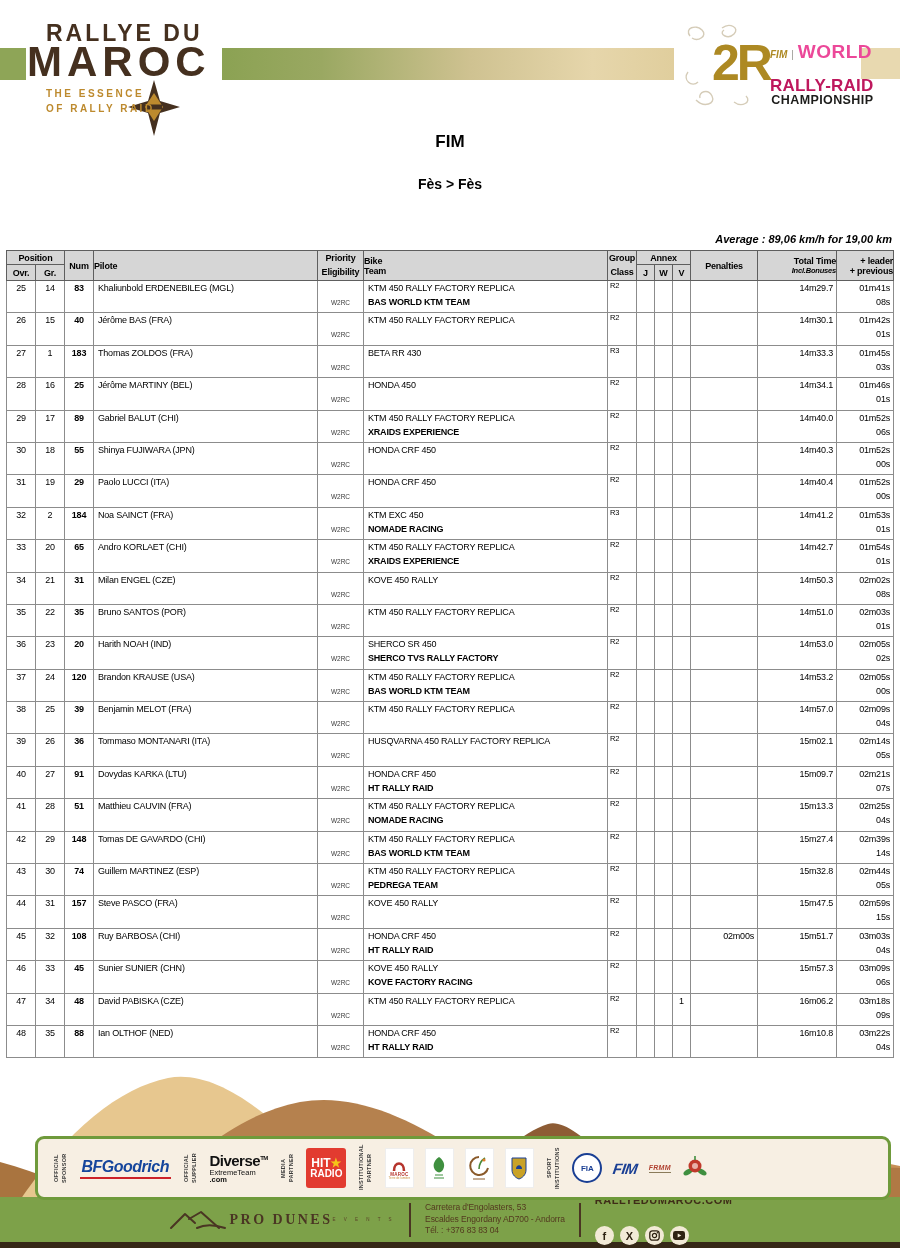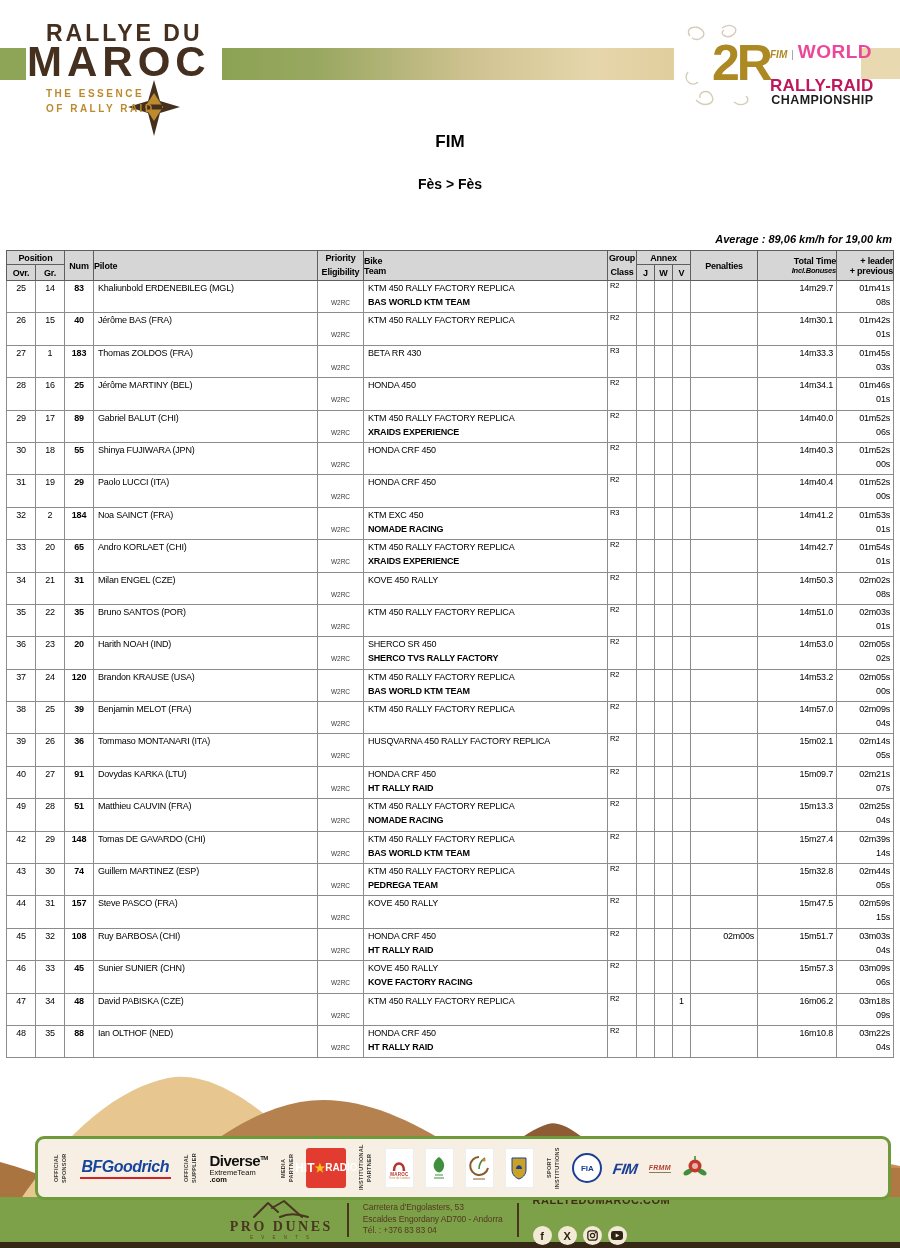--- a/index.html
+++ b/index.html
@@ -66,37 +66,37 @@
   .vlabel{writing-mode:vertical-rl;transform:rotate(180deg);font-size:5.5px;font-weight:700;color:#3a3a3a;
     letter-spacing:0.3px;line-height:1.5;white-space:pre-line;text-align:center;height:44px;}
   .bfg{font-style:italic;font-weight:800;font-size:16px;color:#15459c;border-bottom:2.5px solid #cc2229;
     padding:0 2px 1px 2px;letter-spacing:-0.5px;}
   .diverse{line-height:1;color:#111;}
   .dv1{font-weight:800;font-size:15px;letter-spacing:-0.5px;}
   .dv1 sup{font-size:6px;}
   .dv2{font-size:7.5px;font-weight:400;margin-top:1px;}
   .dv3{font-size:7.5px;font-weight:700;}
   .hit{width:40px;height:40px;background:#e23b30;border-radius:3px;color:#fff;font-weight:800;
-    display:flex;flex-direction:row;align-items:center;justify-content:center;line-height:1;}
+    display:flex;flex-direction:column;align-items:center;justify-content:center;line-height:1;}
   .hit .h1x{font-size:12px;}
   .hit .h1x .st{color:#f5c518;}
   .hit .h2x{font-size:10px;}
   .instbox{width:27px;height:38px;background:#fff;border:1px solid #eee;display:flex;flex-direction:column;
     align-items:center;justify-content:center;line-height:1;}
   .maroc-t1{font-size:4.5px;font-weight:800;color:#b5342c;margin-top:1px;letter-spacing:0.2px;}
   .maroc-t2{font-size:3px;color:#c98f3f;}
   .fia{width:26px;height:26px;border-radius:50%;border:2.5px solid #1a3f94;display:flex;align-items:center;
     justify-content:center;font-weight:800;font-size:8px;color:#1a3f94;background:#fff;}
   .fim-w{font-style:italic;font-weight:900;font-size:15px;color:#1a3f94;letter-spacing:-0.5px;transform:skewX(-8deg);}
   .frmm{font-weight:800;font-style:italic;font-size:7px;color:#b04030;border-bottom:1.5px solid #8a7b5a;padding-bottom:1px;letter-spacing:0.3px;}
 
   
   .botbar{position:absolute;left:0;top:1197px;width:900px;height:45px;background:#7da149;display:flex;
     align-items:center;justify-content:center;gap:14px;z-index:2;}
-  .pd{display:flex;flex-direction:column;align-items:center;color:#4a3523;line-height:1;}
+  .pd{display:flex;flex-direction:row;align-items:center;color:#4a3523;line-height:1;}
   .pd-name{font-family:"Liberation Serif", serif;font-weight:700;font-size:14px;letter-spacing:2.5px;margin-top:1px;}
   .pd-sub{font-size:4.5px;letter-spacing:3.5px;margin-top:2px;color:#5a4428;}
   .vdiv{width:2px;height:34px;background:#4a3523;}
   .addr{font-size:8.5px;color:#53391f;line-height:1.35;letter-spacing:-0.1px;}
   .webcol{display:flex;flex-direction:column;gap:20px;}
   .web{font-size:11px;font-weight:800;color:#3f2d18;letter-spacing:0.5px;}
   .socials{display:flex;gap:6px;}
   .sicon{width:19px;height:19px;border-radius:50%;background:#f2ead6;display:flex;align-items:center;
     justify-content:center;color:#2e2212;font-weight:800;font-size:11px;}
   .darkstrip{position:absolute;left:0;top:1242px;width:900px;height:6px;background:#362817;}
@@ -900,21 +900,21 @@
           <td>
             <div class="l1 rt2">15m09.7</div>
           </td>
           <td>
             <div class="l1 rt2">02m21s</div>
             <div class="l2 rt2">07s</div>
           </td>
         </tr>
         <tr>
           <td>
-            <div class="l1 ctr">49</div>
+            <div class="l1 ctr">41</div>
           </td>
           <td>
             <div class="l1 ctr">28</div>
           </td>
           <td>
             <div class="l1 ctr b">51</div>
           </td>
           <td>
             <div class="l1 lt">Matthieu CAUVIN (FRA)</div>
           </td>

